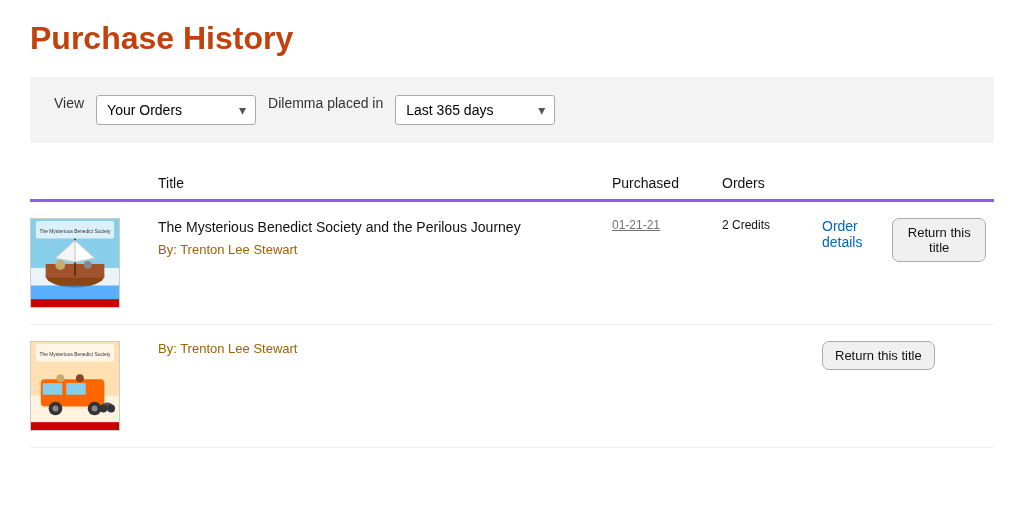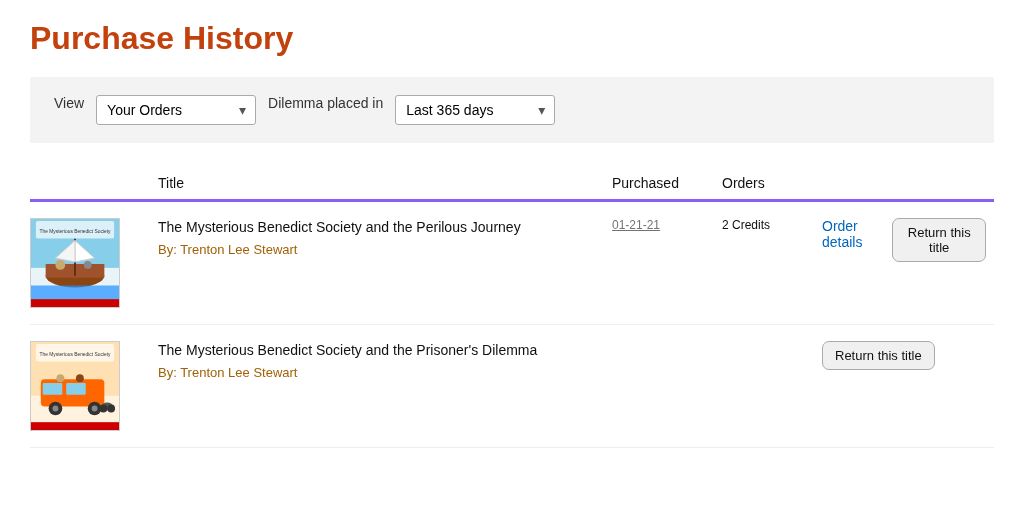--- a/index.html
+++ b/index.html
@@ -245,21 +245,20 @@
           <circle cx="82" cy="68" r="4" fill="#333"></circle>
 
           <rect x="0" y="82" width="90" height="8" fill="#cc0000"></rect>
 
           <rect x="5" y="2" width="80" height="18" fill="rgba(255,255,255,0.7)" rx="2"></rect>
           <text x="45" y="14" text-anchor="middle" font-size="5" fill="#333" font-family="Arial">The Mysterious Benedict Society</text>
         </svg>
       </div>
     </div>
     <div class="book-info">
-      <div class="book-title">The Mysterious Benedict Society and the Prisoner's Dilemma</div>
       <div class="book-author">By: Trenton Lee Stewart</div>
     </div>
     <div class="purchased-date"></div>
     <div class="total"></div>
     <div class="options">
       <button class="return-btn">Return this title</button>
     </div>
   </div>
 
 </div>

